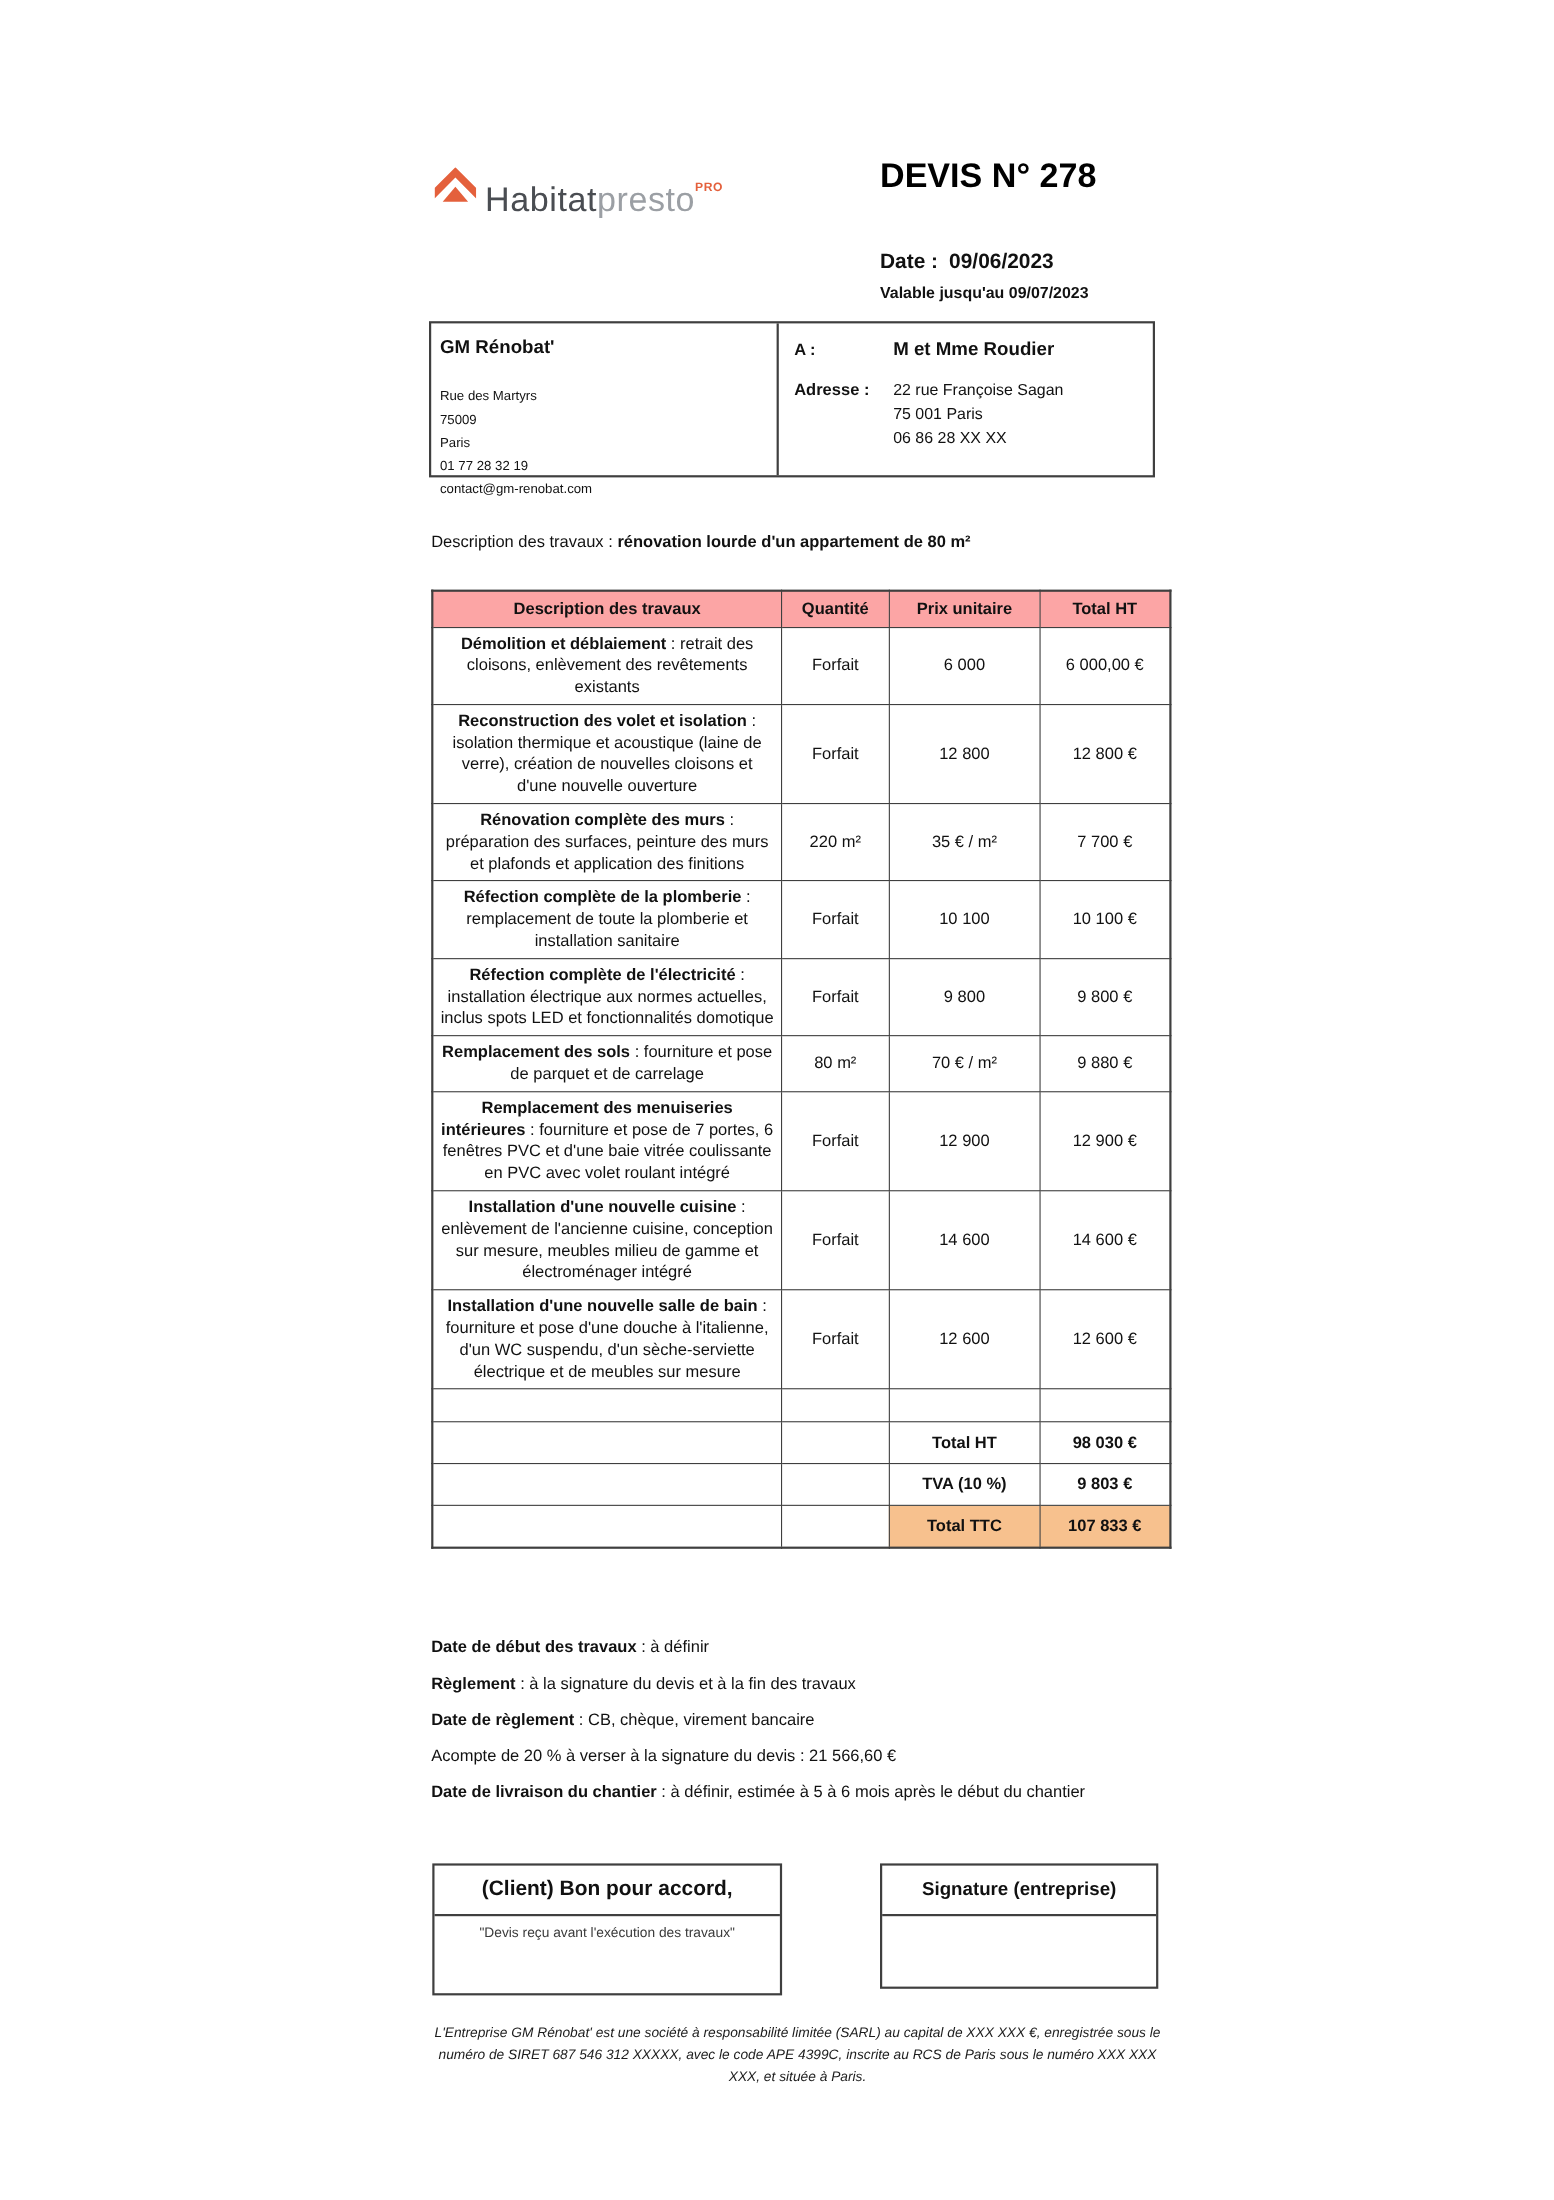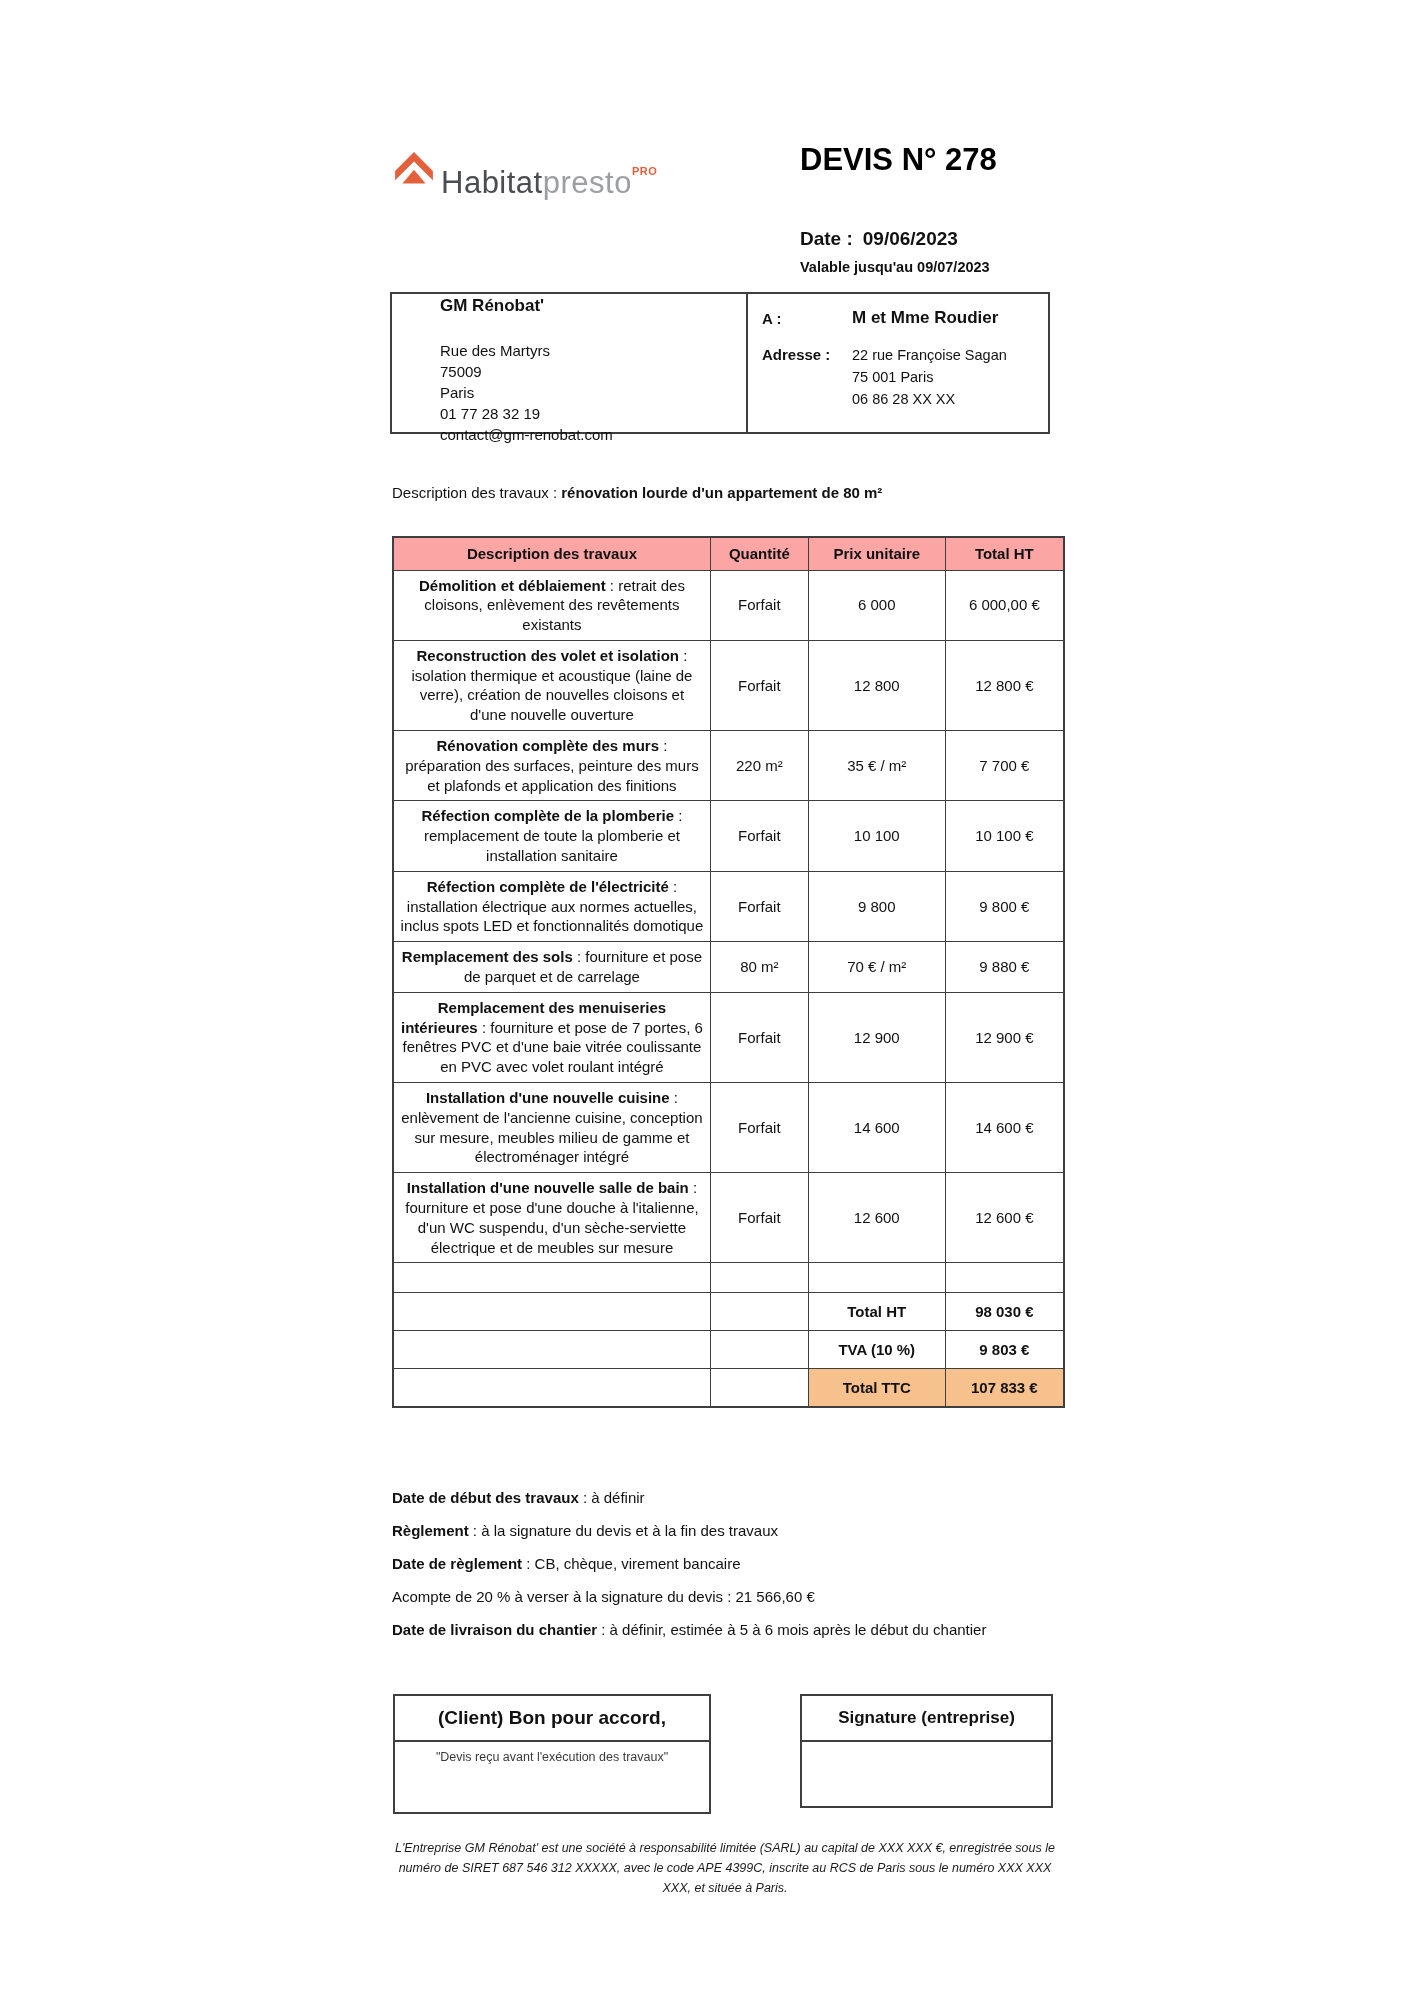--- a/index.html
+++ b/index.html
@@ -29,23 +29,23 @@
   .doc-title{position:absolute;left:800px;top:142px;font-size:31px;font-weight:bold;color:#000;}
   .dates{position:absolute;left:800px;top:228px;}
   .date-line{font-size:19px;font-weight:bold;}
   .date-line .sep{display:inline-block;width:10px;}
   .valid-line{font-size:14.5px;font-weight:bold;margin-top:9px;}
   
   .parties{
     position:absolute;left:390px;top:292px;width:660px;height:142px;
     border:2px solid var(--border);display:flex;
   }
-  .party-company{width:316px;border-right:2px solid var(--border);padding:2px 8px 4px 8px;display:flex;flex-direction:column;margin-left:40px;}
+  .party-company{width:316px;border-right:2px solid var(--border);padding:12px 8px 4px 8px;display:flex;flex-direction:column;}
   .company-name{font-size:17px;font-weight:bold;}
-  .company-lines{margin-top:24px;font-size:15px;line-height:21px;}
+  .company-lines{margin-top:24px;font-size:12px;line-height:21px;}
   .party-client{flex:1;padding:14px 8px 4px 14px;font-size:14.5px;}
   .client-row{display:flex;margin-bottom:16px;}
   .client-label{width:90px;font-weight:bold;font-size:15px;padding-top:2px;}
   .client-name{font-weight:bold;font-size:17px;}
   .client-addr{line-height:22px;font-size:14.5px;}
   
   .intro{position:absolute;left:392px;top:484px;font-size:15px;}
   .intro .intro-value{font-weight:bold;}
   
   .quote-table{

